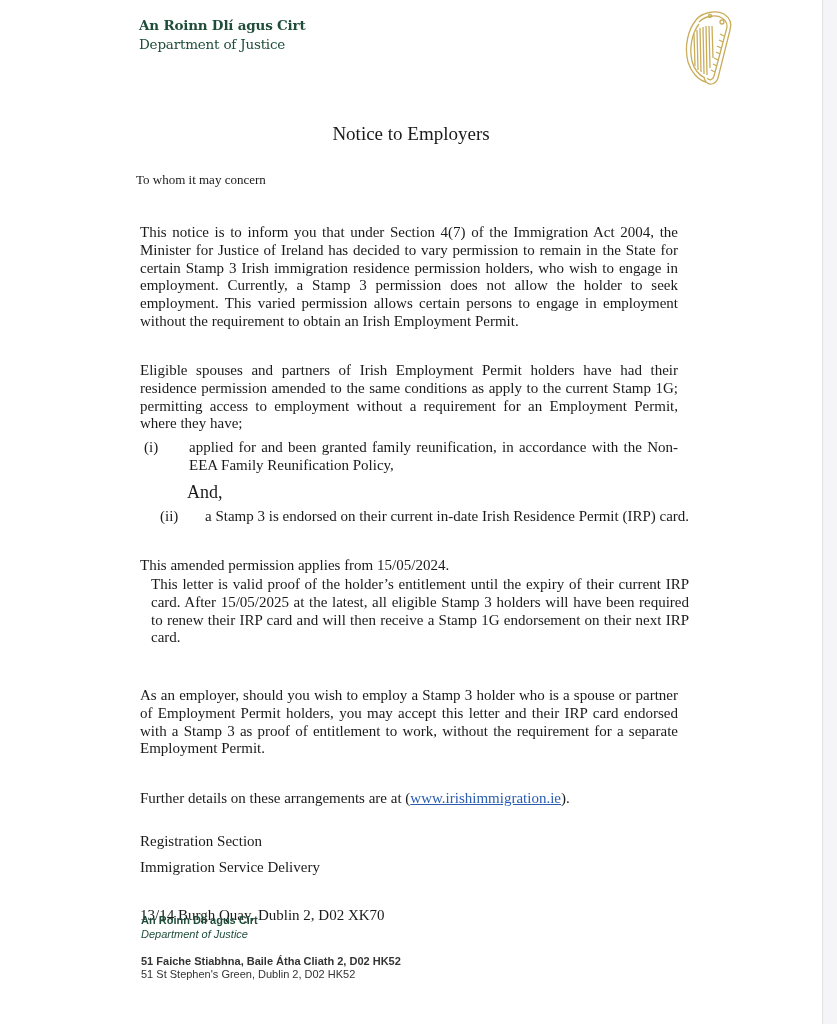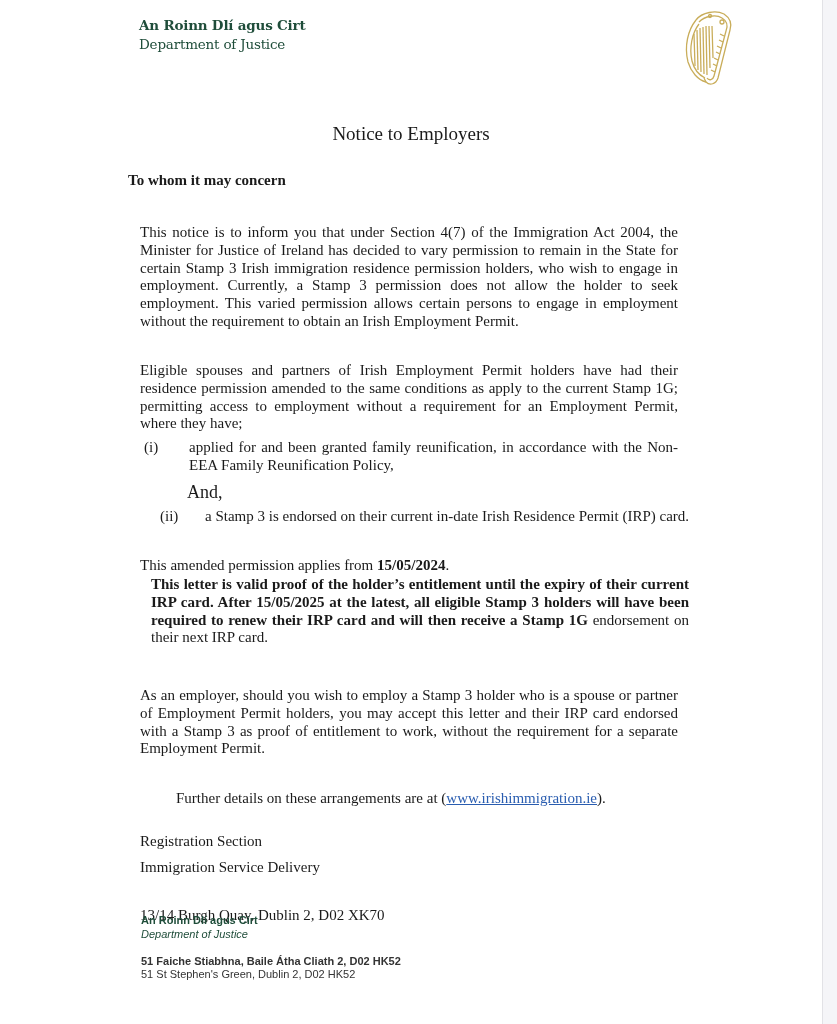--- a/index.html
+++ b/index.html
@@ -60,24 +60,24 @@
       position: absolute;
       left: 0;
       width: 822px;
       top: 123px;
       text-align: center;
       font-size: 19px;
       font-weight: normal;
     }
     .salutation {
       position: absolute;
-      left: 128px;
+      left: 136px;
       top: 172px;
-      font-size: 15px;
-      font-weight: bold;
+      font-size: 13px;
+      font-weight: normal;
     }
     .para {
       position: absolute;
       left: 140px;
       width: 538px;
       font-size: 15px;
       line-height: 17.8px;
       text-align: justify;
     }
     .list-item {
@@ -135,21 +135,21 @@
       left: 141px;
       top: 955px;
       font-family: "Liberation Sans", sans-serif;
       font-size: 11px;
       line-height: 13px;
       color: #333;
     }
     .footer-addr .irish {
       font-weight: bold;
     }
-    b { font-weight: bold; }
+    b { font-weight: normal; }
   </style>
 </head>
 <body>
 
 <div class="page">
 
   <div class="brand">
     <div class="irish">An Roinn Dlí agus Cirt</div>
     <div class="english">Department of Justice</div>
   </div>
@@ -202,21 +202,21 @@
   <div class="para" style="top:557px;">
     <span>This amended permission applies from </span><b>15/05/2024</b><span>.</span>
   </div>
 
   <div class="para" style="top:576px;margin-left:11px;">
     <b>This letter is valid proof of the holder’s entitlement until the expiry of their current IRP card. After 15/05/2025 at the latest, all eligible Stamp 3 holders will have been required to renew their IRP card and will then receive a Stamp 1G</b><span> endorsement on their next IRP card.</span>
   </div>
 
   <div class="para" style="top:687px;">As an employer, should you wish to employ a Stamp 3 holder who is a spouse or partner of Employment Permit holders, you may accept this letter and their IRP card endorsed with a Stamp 3 as proof of entitlement to work, without the requirement for a separate Employment Permit.</div>
 
-  <div class="para" style="top:790px;margin-left:36px;">
+  <div class="para" style="top:790px;">
     <span>Further details on these arrangements are at (</span><span class="link">www.irishimmigration.ie</span><span>).</span>
   </div>
 
   <div class="sign" style="top:833px;">Registration Section</div>
   <div class="sign" style="top:859px;">Immigration Service Delivery</div>
   <div class="sign" style="top:884px;margin-top:23px;">13/14 Burgh Quay, Dublin 2, D02 XK70</div>
 
   <div class="footer-brand">
     <div class="irish">An Roinn Dlí agus Cirt</div>
     <div class="english">Department of Justice</div>

